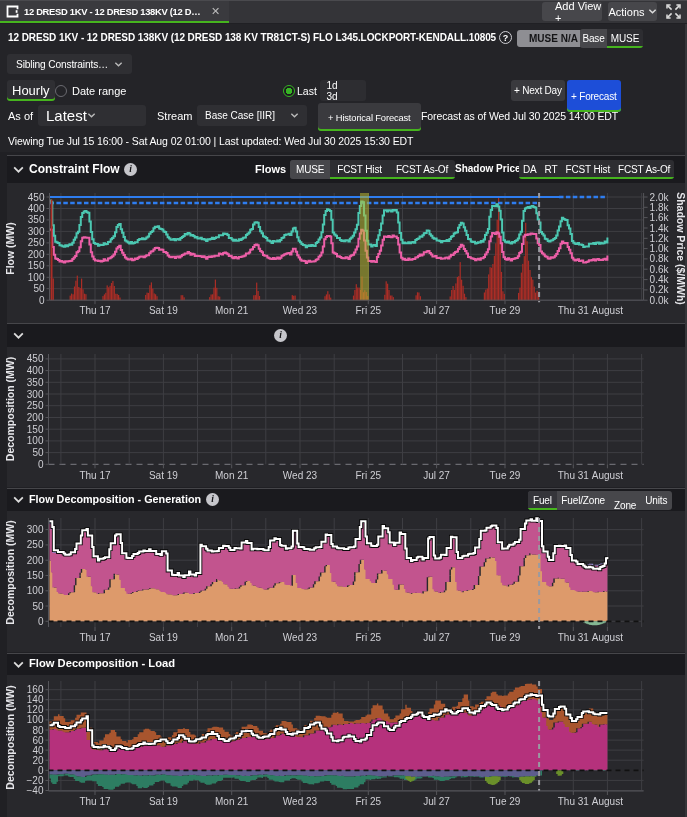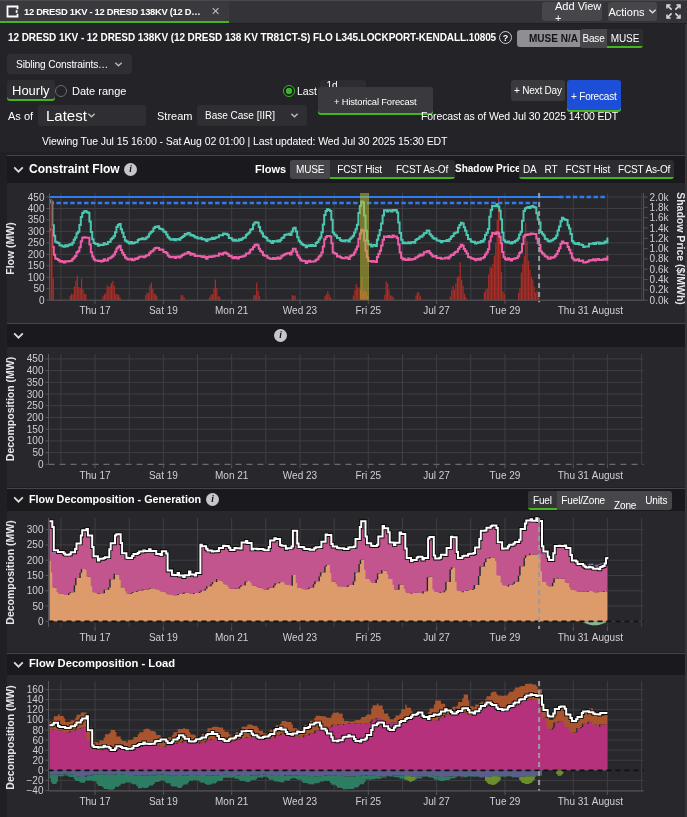--- a/index.html
+++ b/index.html
@@ -87,23 +87,23 @@
   <div class="abs lbl" style="left:8px;top:110px;">As of</div>
   <div class="abs btn" style="left:38px;top:105px;width:108px;height:21px;justify-content:flex-start;padding:0 8px;font-size:15px;">Latest
     <svg width="9" height="9" viewBox="0 0 10 10">
         <path d="M1.5 3 L5 6.5 L8.5 3" stroke="#bbb" stroke-width="1.5" fill="none"></path>
       </svg></div>
   <div class="abs lbl" style="left:157px;top:110px;">Stream</div>
   <div class="abs btn" style="left:197px;top:105px;width:110px;height:21px;justify-content:space-between;padding:0 8px;font-size:10px;">Base Case [IIR]
     <svg width="9" height="9" viewBox="0 0 10 10">
         <path d="M1.5 3 L5 6.5 L8.5 3" stroke="#bbb" stroke-width="1.5" fill="none"></path>
       </svg></div>
-  <div class="abs btn gund" style="left:318px;top:87px;height:28px;padding:0 16px;background:#3a3a3e;font-size:9.4px;letter-spacing:-0.15px;">+ Historical Forecast</div>
+  <div class="abs btn gund" style="left:318px;top:103px;height:28px;padding:0 10px;background:#3a3a3e;font-size:9.4px;letter-spacing:-0.15px;">+ Historical Forecast</div>
   <div class="abs lbl" style="left:421px;top:110px;font-size:10.5px;letter-spacing:-0.1px;">Forecast as of Wed Jul 30 2025 14:00 EDT</div>
-  <div class="abs lbl" style="left:8px;top:135px;font-size:10.5px;letter-spacing:-0.1px;margin-left:34px;">Viewing Tue Jul 15 16:00 - Sat Aug 02 01:00 | Last updated: Wed Jul 30 2025 15:30 EDT</div>
+  <div class="abs lbl" style="left:8px;top:135px;font-size:10.5px;letter-spacing:-0.1px;">Viewing Tue Jul 15 16:00 - Sat Aug 02 01:00 | Last updated: Wed Jul 30 2025 15:30 EDT</div>
 
   <div class="abs sect" style="top:155px;height:168px;">
     <div class="abs shead" style="height:27px;">
       <svg class="chv" style="left:5px;top:7px;" viewBox="0 0 12 12">
           <path d="M2 4 L6 8 L10 4" stroke="#ddd" stroke-width="1.6" fill="none"></path>
         </svg>
       <span class="stitle" style="left:22px;top:6px;">Constraint Flow</span>
       <span class="info" style="left:117px;top:7px;">i</span>
       <span class="stitle" style="left:248px;top:7px;font-size:11px;">Flows</span>
       <div class="hseg" style="left:283px;top:4px;">

